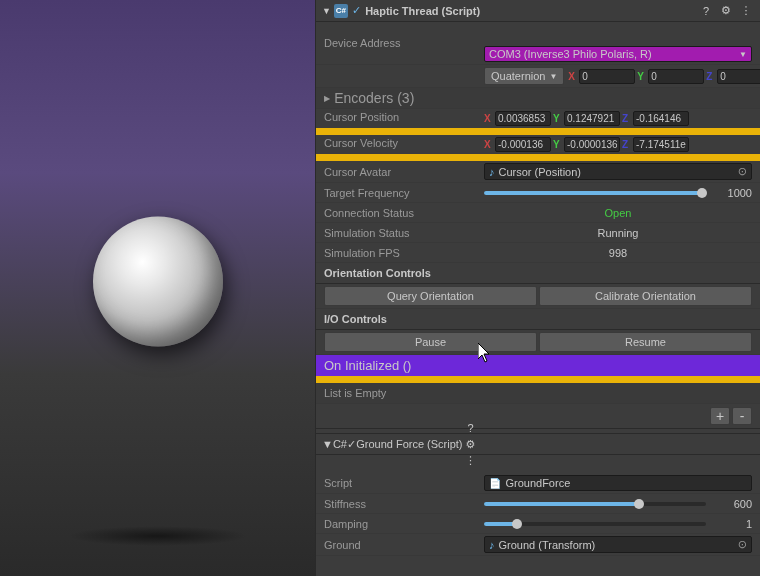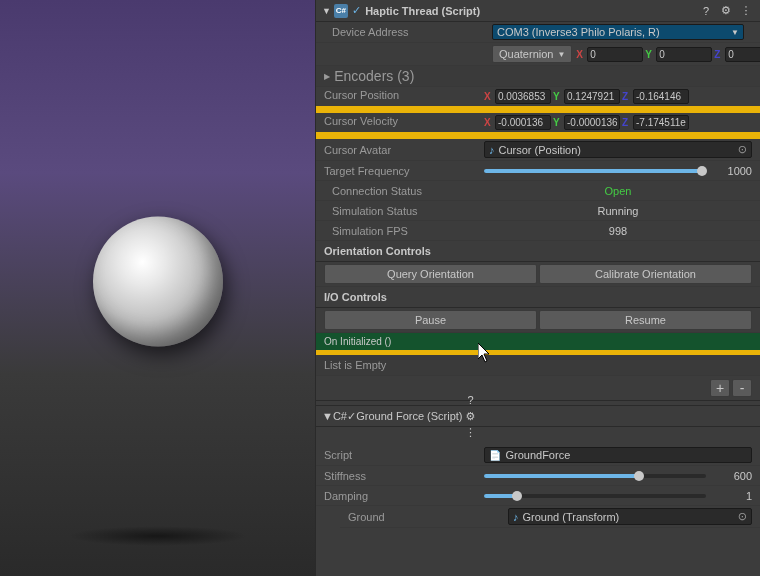--- a/index.html
+++ b/index.html
@@ -115,50 +115,51 @@
       justify-content: center;
       cursor: pointer;
       color: #c8c8c8;
       font-size: 11px;
     }
 
     
     .prop-row {
       display: flex;
       align-items: center;
-      padding: 2px 16px;
+      padding: 2px 8px;
       min-height: 20px;
       border-bottom: 1px solid #383838;
     }
 
     .prop-label {
       width: 160px;
       flex-shrink: 0;
       color: #9a9a9a;
       font-size: 11px;
     }
 
     .prop-value {
       flex: 1;
       color: #c8c8c8;
       font-size: 11px;
       text-align: center;
     }
 
     .prop-value-dark {
-      background: #0c4a6e;
+      background: #a21caf;
       border: 1px solid #1a1a1a;
       padding: 1px 4px;
       border-radius: 2px;
       flex: 1;
       color: #c8c8c8;
       font-size: 11px;
       display: flex;
       align-items: center;
       gap: 2px;
+      margin-top: 22px;
     }
 
     .dropdown-value {
       background: #5a5a5a;
       border: 1px solid #3a3a3a;
       padding: 2px 6px;
       border-radius: 2px;
       color: #c8c8c8;
       font-size: 11px;
       display: flex;
@@ -364,24 +365,24 @@
       padding: 3px 6px;
       font-size: 11px;
       cursor: pointer;
       text-align: center;
       border-radius: 2px;
     }
 
     
     .event-header {
       padding: 3px 8px;
-      background: #14532d;
-      border-bottom: 5px solid #eab308;
-      color: #c8c8c8;
-      font-size: 10px;
+      background: #6d28d9;
+      border-bottom: 7px solid #eab308;
+      color: #c8c8c8;
+      font-size: 13px;
     }
 
     .event-list-empty {
       padding: 4px 8px;
       color: #9a9a9a;
       font-size: 11px;
       border-bottom: 1px solid #383838;
       background: #3a3a3a;
     }
 
@@ -420,21 +421,20 @@
       border-top: 1px solid #2a2a2a;
     }
 
     
     .ground-row {
       display: flex;
       align-items: center;
       padding: 2px 8px;
       min-height: 20px;
       border-bottom: 1px solid #383838;
-      margin-left: 24px;
     }
 
     
     .stiff-fill {
       width: 70%;
     }
 
     
     .damp-fill {
       width: 15%;

